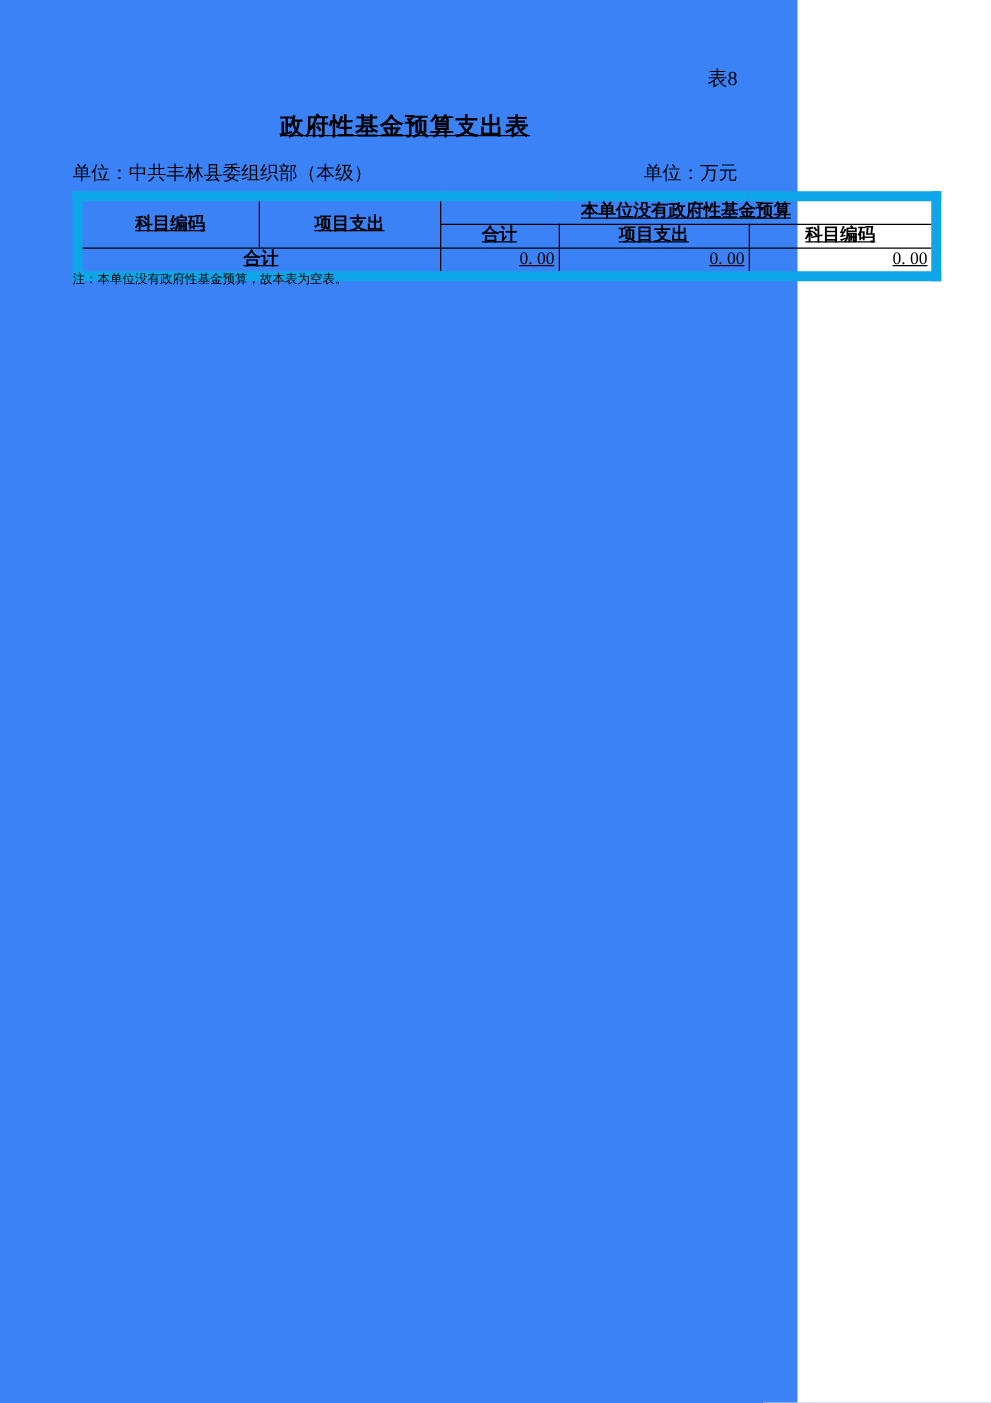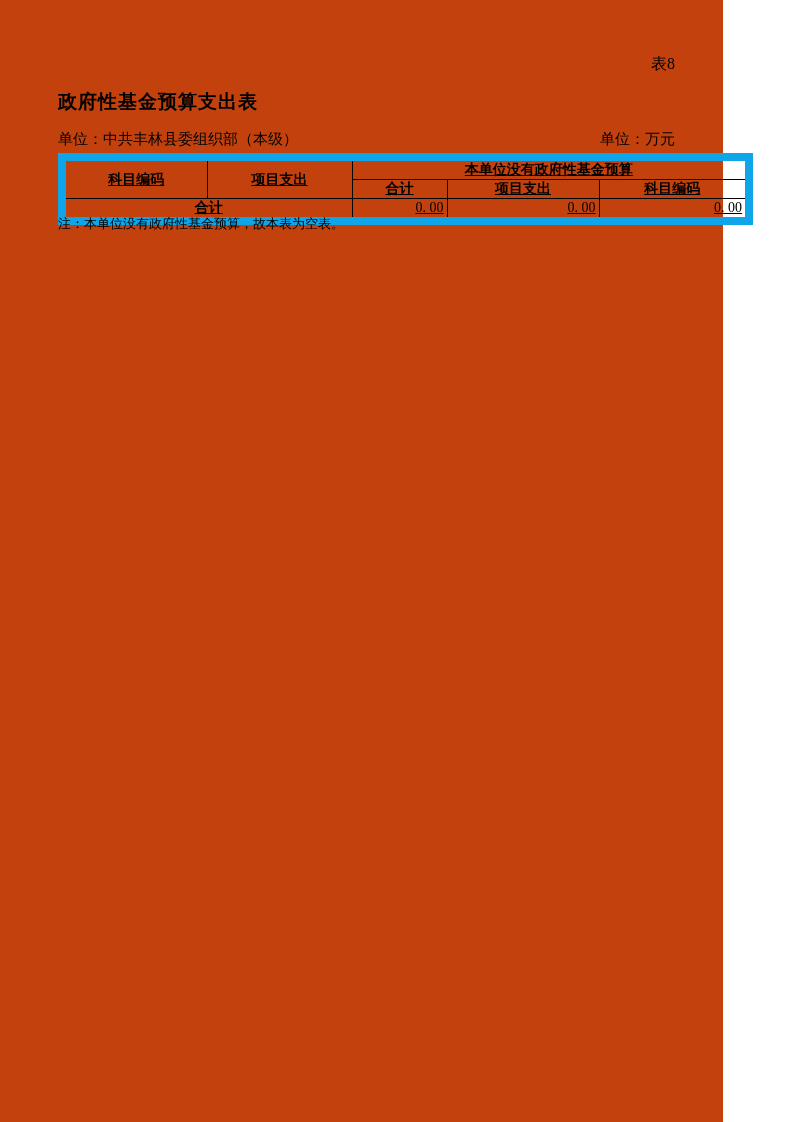--- a/index.html
+++ b/index.html
@@ -8,41 +8,43 @@
     width: 793px;
     height: 1122px;
     position: relative;
     font-family: "Liberation Serif", "DejaVu Serif", serif;
     color: #000000;
     overflow: hidden;
   }
   .page {
     position: absolute;
     left: 0; top: 0;
-    width: 723px; height: 1122px;
-    background: #c2410c;
+    width: 638px; height: 1122px;
+    background: #3b82f6;
   }
   .tab8-label {
     position: absolute;
     top: 54px;
     left: 58px;
     right: 48px;
     text-align: right;
     font-size: 16px;
     line-height: 20px;
   }
   .doc-title {
     position: absolute;
     top: 90px;
     left: 58px;
     right: 48px;
+    text-align: center;
     font-size: 19px;
     font-weight: bold;
     letter-spacing: 1px;
     line-height: 24px;
+    text-decoration: underline;
   }
   .unit-row {
     position: absolute;
     top: 128px;
     left: 58px;
     right: 48px;
     display: flex;
     justify-content: space-between;
     font-size: 15px;
     line-height: 22px;
@@ -81,21 +83,21 @@
   }
   .cell-num {
     text-align: right;
     font-family: "Liberation Serif", "DejaVu Serif", serif;
   }
   .table-note {
     position: absolute;
     top: 216px;
     left: 58px;
     right: 48px;
-    font-size: 13px;
+    font-size: 10px;
     line-height: 16px;
   }
   .page-number {
     position: absolute;
     top: 1086px;
     left: 0;
     width: 793px;
     text-align: center;
     font-family: "Liberation Sans", "DejaVu Sans", sans-serif;
     font-size: 15px;

